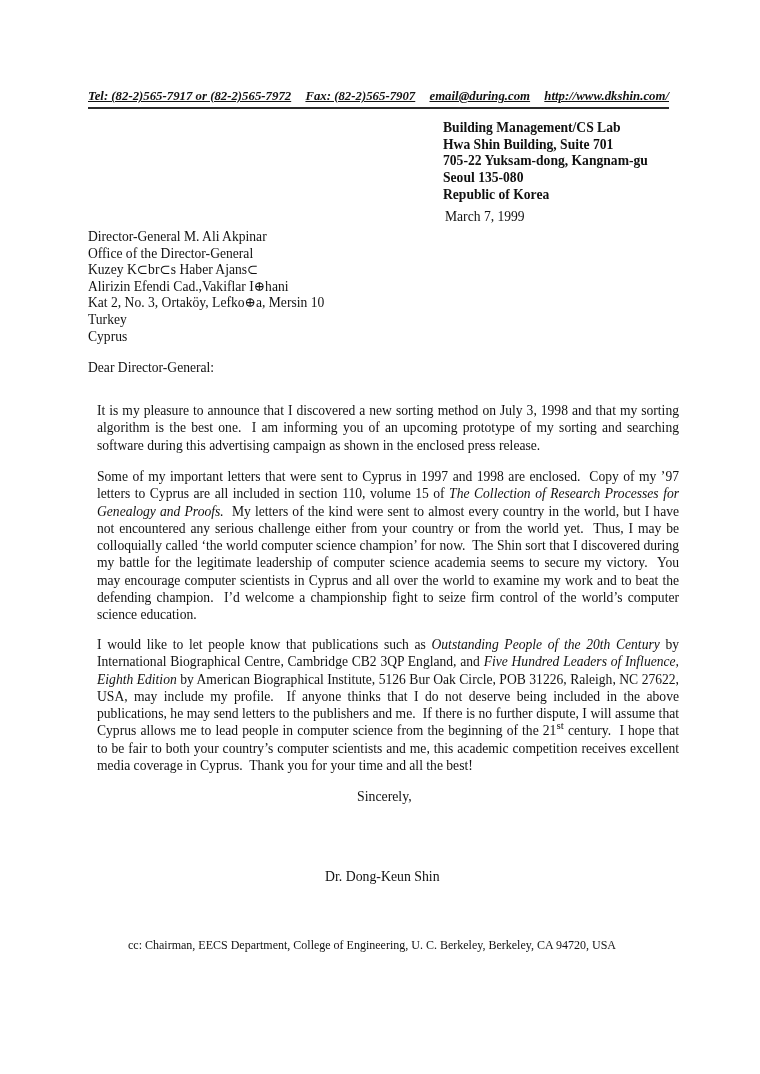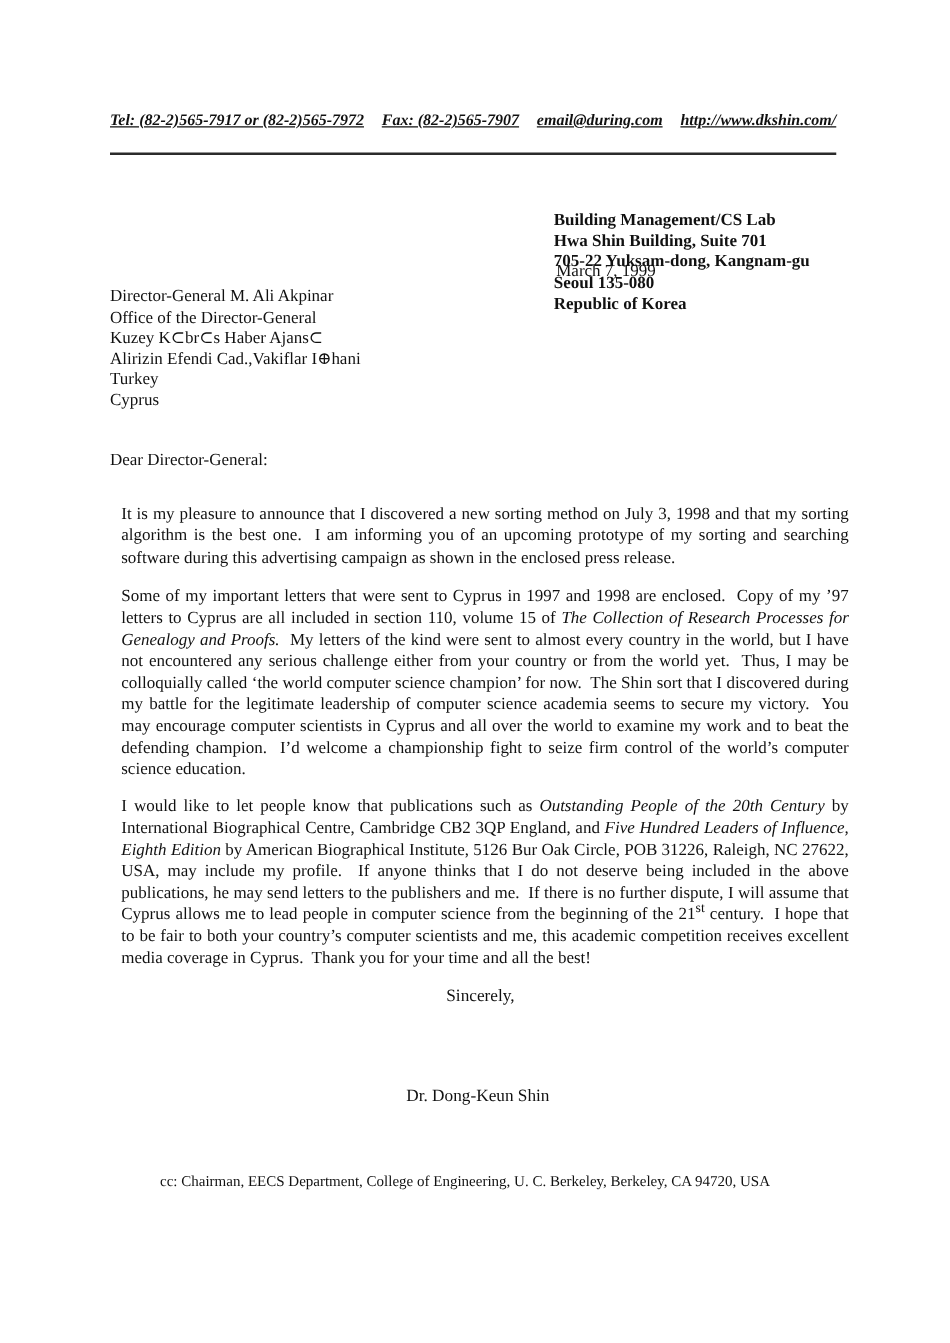--- a/index.html
+++ b/index.html
@@ -20,34 +20,33 @@
     position: absolute;
     left: 88px;
     top: 89px;
     width: 581px;
     display: flex;
     justify-content: space-between;
     font-size: 12.8px;
     font-weight: bold;
     font-style: italic;
     border-bottom: 2px solid #2b2b2b;
-    padding-bottom: 18px;
+    padding-bottom: 3px;
     white-space: nowrap;
   }
   .letterhead span {
     text-decoration: underline;
   }
   .sender {
     position: absolute;
     left: 443px;
     top: 120px;
     font-weight: bold;
     font-size: 13.6px;
     line-height: 16.7px;
-    margin-top: 48px;
   }
   .date {
     position: absolute;
     left: 445px;
     top: 209px;
     font-size: 13.6px;
   }
   .recipient {
     position: absolute;
     left: 88px;
@@ -120,20 +119,21 @@
     <div>Republic of Korea</div>
   </div>
 
   <div class="date">March 7, 1999</div>
 
   <div class="recipient">
     <div>Director-General M. Ali Akpinar</div>
     <div>Office of the Director-General</div>
     <div>Kuzey K⊂br⊂s Haber Ajans⊂</div>
     <div>Alirizin Efendi Cad.,Vakiflar I⊕hani</div>
+    <div>Kat 2, No. 3, Ortaköy, Lefko⊕a, Mersin 10</div>
     <div>Turkey</div>
     <div>Cyprus</div>
   </div>
 
   <div class="salutation">Dear Director-General:</div>
 
   <p class="para para-1"><span>It is my pleasure to announce that I discovered a new sorting method on July 3, 1998 and that my sorting algorithm is the best one.&nbsp; I am informing you of an upcoming prototype of my sorting and searching software during this advertising campaign as shown in the enclosed press release.</span></p>
 
   <p class="para para-2"><span>Some of my important letters that were sent to Cyprus in 1997 and 1998 are enclosed.&nbsp; Copy of my ’97 letters to Cyprus are all included in section 110, volume 15 of </span><span class="it">The Collection of Research Processes for Genealogy and Proofs.</span><span>&nbsp; My letters of the kind were sent to almost every country in the world, but I have not encountered any serious challenge either from your country or from the world yet.&nbsp; Thus, I may be colloquially called ‘the world computer science champion’ for now.&nbsp; The Shin sort that I discovered during my battle for the legitimate leadership of computer science academia seems to secure my victory.&nbsp; You may encourage computer scientists in Cyprus and all over the world to examine my work and to beat the defending champion.&nbsp; I’d welcome a championship fight to seize firm control of the world’s computer science education.</span></p>
 

